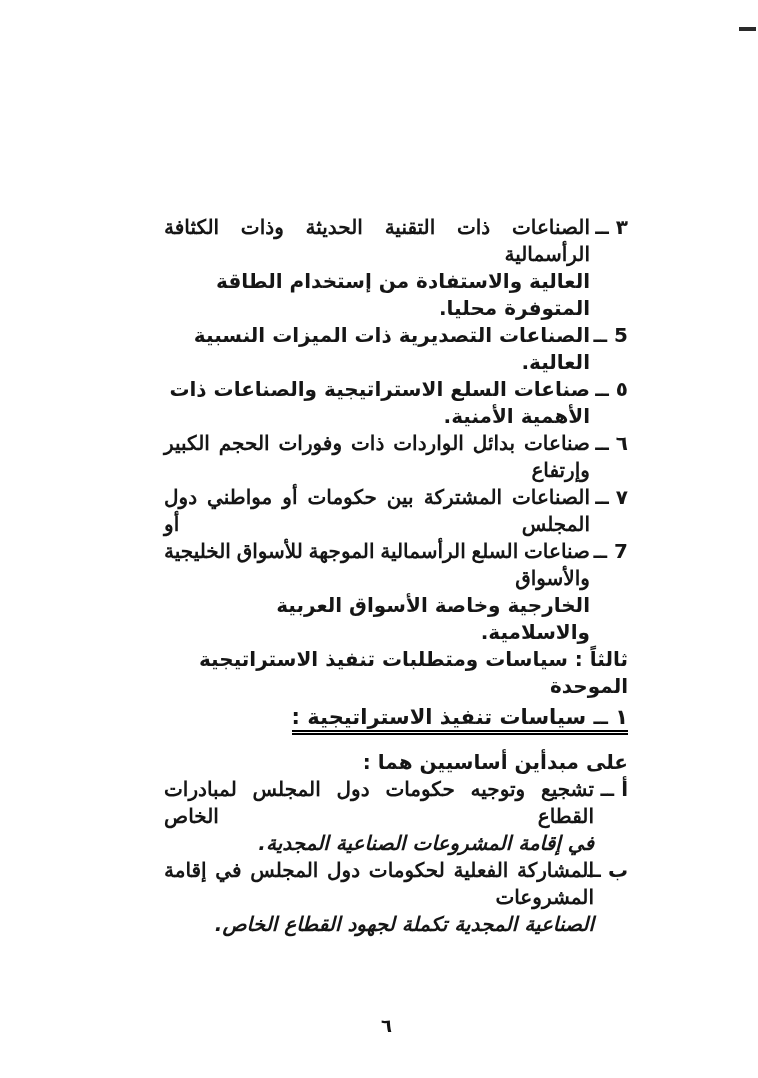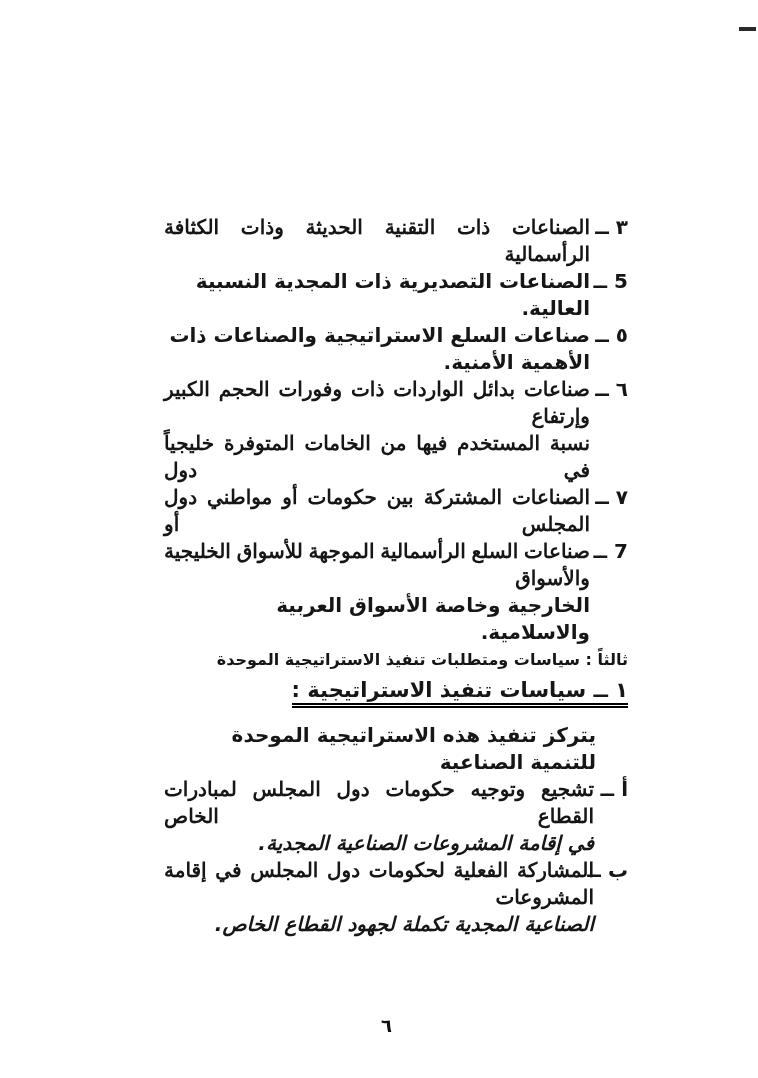--- a/index.html
+++ b/index.html
@@ -25,21 +25,21 @@
     letter-spacing:0;
   }
   .row{display:flex;}
   .marker{flex:none;width:38px;white-space:nowrap;}
   .pmarker{flex:none;width:34px;white-space:nowrap;}
   .text{flex:1;min-width:0;}
   .cont{padding-right:38px;}
   .pcont{padding-right:34px;font-style:italic;}
   .just{text-align:justify;text-align-last:justify;font-family:Liberation Serif, serif;}
   .line{min-height:27px;}
-  .heading{font-size:16px;min-height:27px;}
+  .heading{font-size:20px;min-height:27px;}
   .subwrap{margin-top:4px;min-height:27px;}
   .u2{
     display:inline-block;
     border-bottom:5px double #000;
     padding-bottom:2px;
     font-size:21px;
     line-height:22px;
   }
   .p1{margin-top:14px;}
   .indent{padding-right:32px;}
@@ -58,42 +58,42 @@
 
   <main class="content">
 
     <div>
 
       <div>
         <div class="line row">
           <span class="marker">٣ ــ</span>
           <span class="text just">الصناعات ذات التقنية الحديثة وذات الكثافة الرأسمالية</span>
         </div>
+        <div class="line cont">العالية والاستفادة من إستخدام الطاقة المتوفرة محليا.</div>
       </div>
 
       <div>
         <div class="line row">
           <span class="marker">5 ــ</span>
-          <span class="text">الصناعات التصديرية ذات المجدية النسبية العالية.</span>
+          <span class="text">الصناعات التصديرية ذات الميزات النسبية العالية.</span>
         </div>
       </div>
 
       <div>
         <div class="line row">
           <span class="marker">٥ ــ</span>
           <span class="text">صناعات السلع الاستراتيجية والصناعات ذات الأهمية الأمنية.</span>
         </div>
       </div>
 
       <div>
         <div class="line row">
           <span class="marker">٦ ــ</span>
           <span class="text just">صناعات بدائل الواردات ذات وفورات الحجم الكبير وإرتفاع</span>
         </div>
-        <div class="line cont just">نسبة المستخدم فيها من الخامات المتوفرة خليجياً في دول</div>
       </div>
 
       <div>
         <div class="line row">
           <span class="marker">٧ ــ</span>
           <span class="text just">الصناعات المشتركة بين حكومات أو مواطني دول المجلس أو</span>
         </div>
       </div>
 
       <div>
@@ -106,21 +106,21 @@
 
     </div>
 
     <div class="heading">ثالثاً : سياسات ومتطلبات تنفيذ الاستراتيجية الموحدة</div>
 
     <div class="subwrap">
       <span class="u2">١ ــ سياسات تنفيذ الاستراتيجية :</span>
     </div>
 
     <div class="p1">
-      <div class="line indent">يتركز تنفيذ هذه الاستراتيجية الموحدة للتنمية الصناعية</div>
+      <div class="line">على مبدأين أساسيين هما :</div>
     </div>
 
     <div class="principles">
 
       <div>
         <div class="line row">
           <span class="pmarker">أ ــ</span>
           <span class="text just">تشجيع وتوجيه حكومات دول المجلس لمبادرات القطاع الخاص</span>
         </div>
         <div class="line pcont">في إقامة المشروعات الصناعية المجدية.</div>

